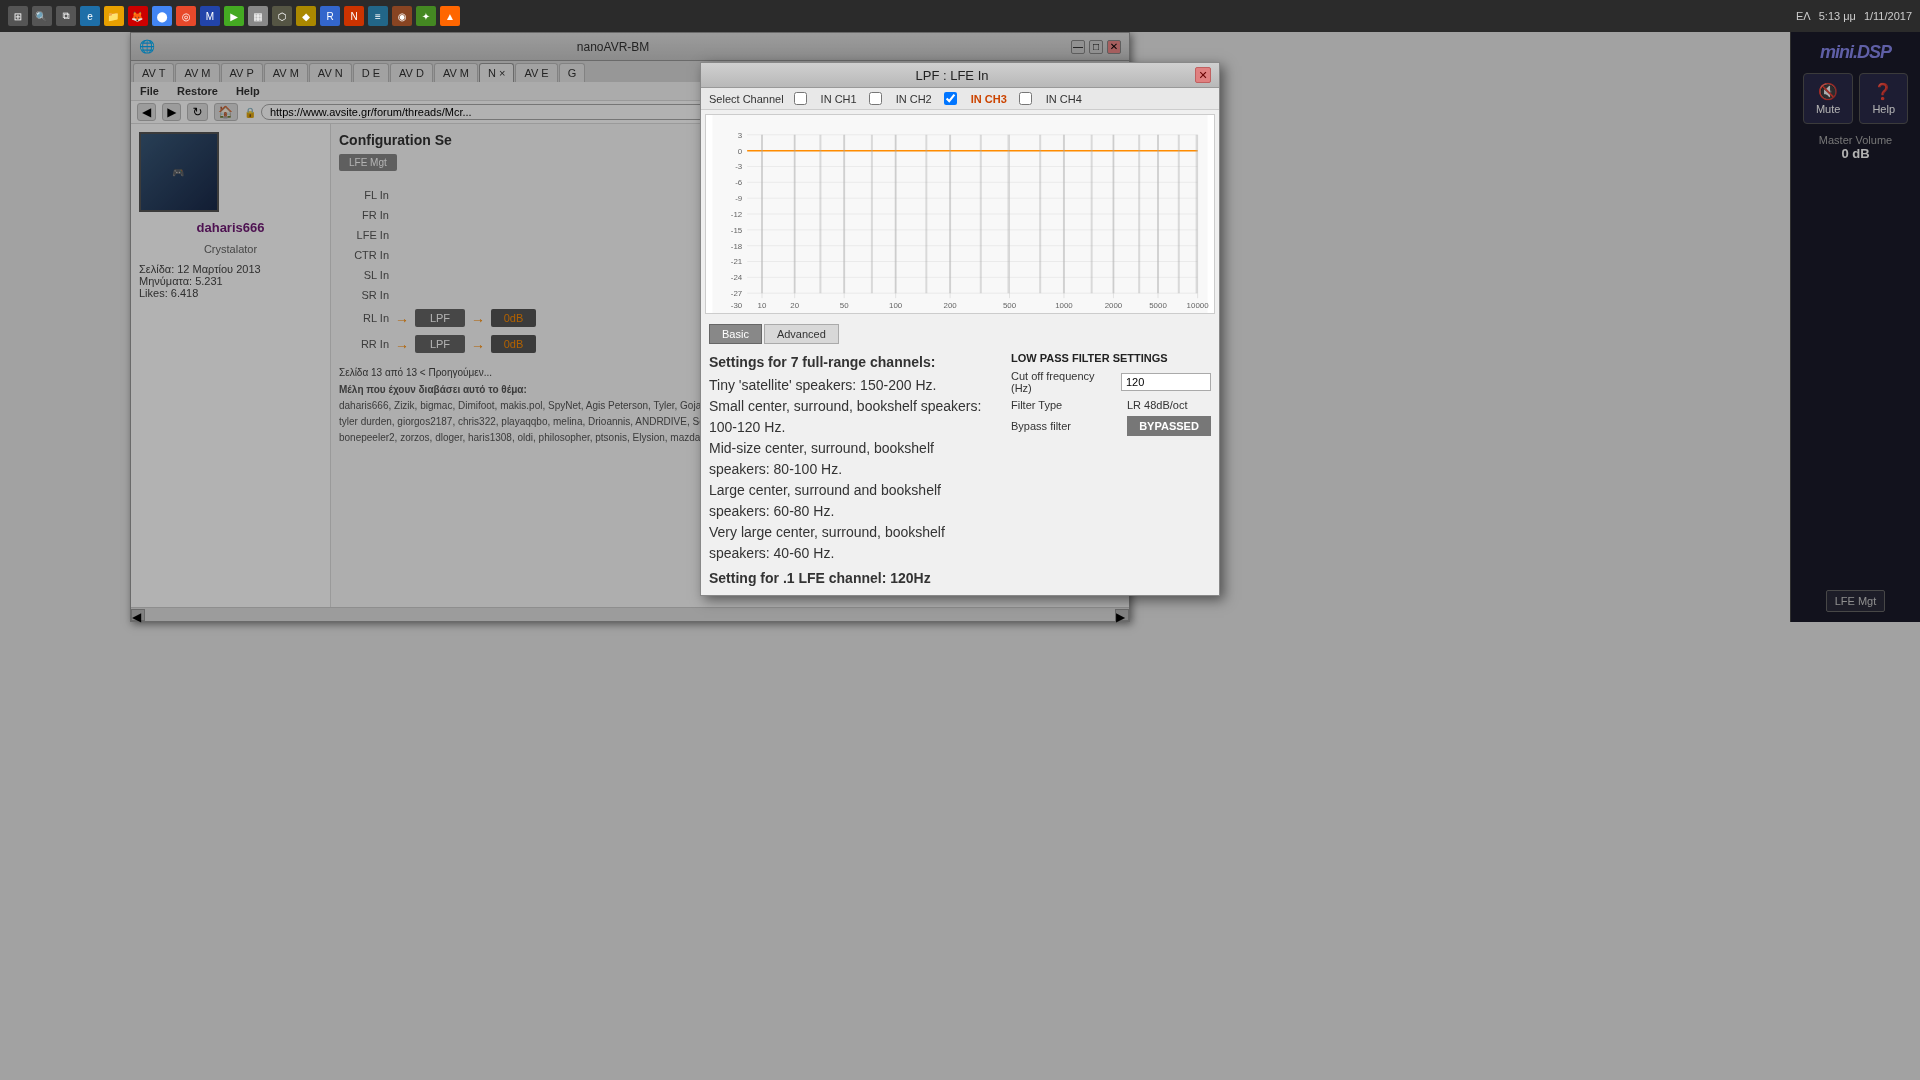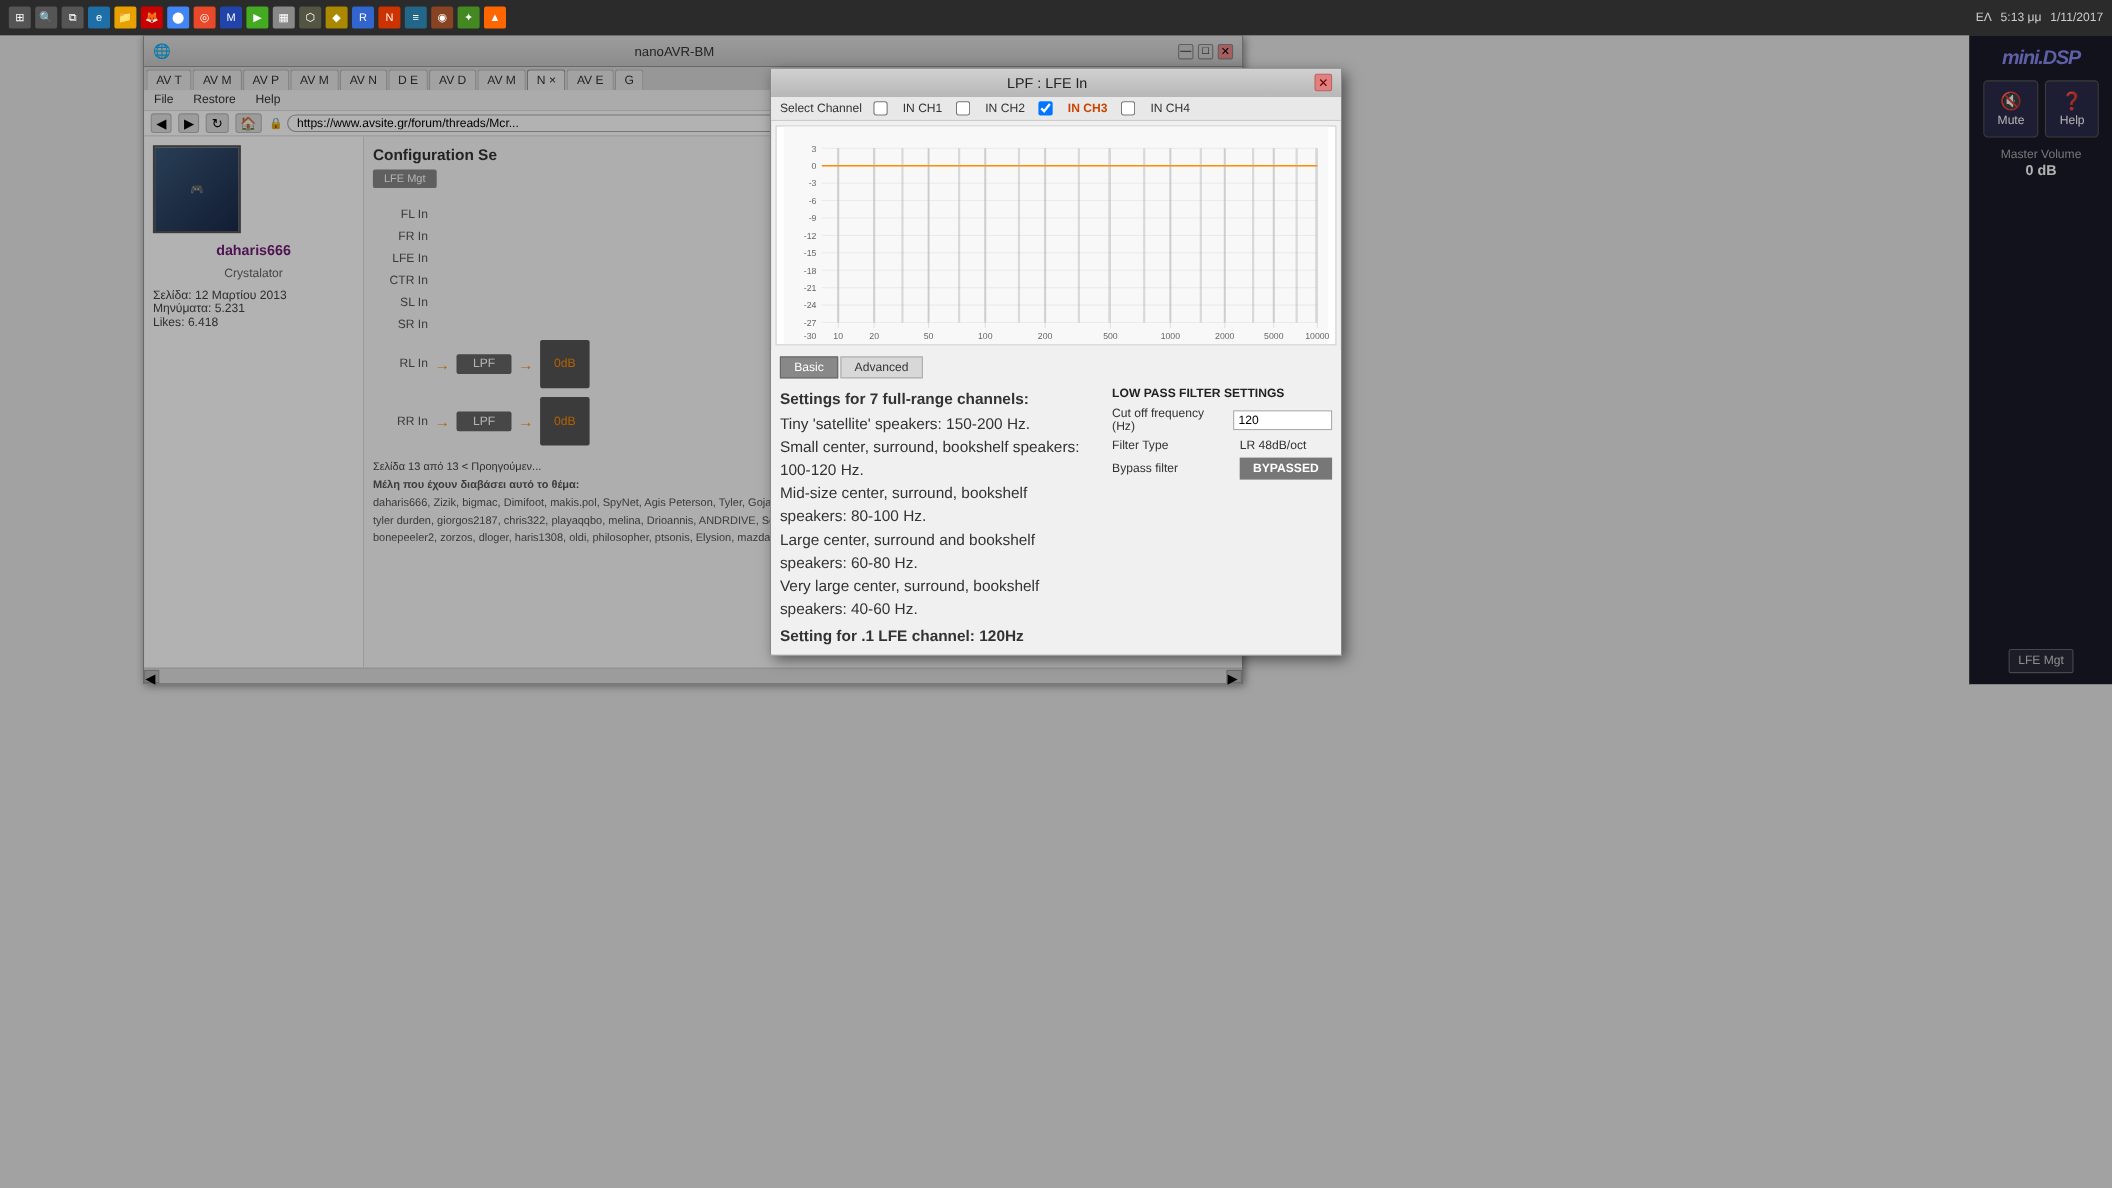--- a/index.html
+++ b/index.html
@@ -87,21 +87,21 @@
     .browser-menu-bar {
       display: flex;
       align-items: center;
       background: #f5f5f5;
       border-bottom: 1px solid #ddd;
       padding: 2px 6px;
       gap: 12px;
       font-size: 11px;
       color: #333;
     }
-    .browser-menu-item { cursor: pointer; padding: 1px 3px; }
+    .browser-menu-item { cursor: pointer; padding: 1px 3px; font-weight: bold; }
     .browser-content {
       display: flex;
       flex: 1;
       overflow: hidden;
     }
     .browser-sidebar {
       width: 200px;
       background: #fff;
       border-right: 1px solid #ddd;
       padding: 8px;
@@ -171,21 +171,21 @@
       font-size: 11px;
       cursor: pointer;
       border-radius: 2px;
       min-width: 50px;
       text-align: center;
     }
     .db-button {
       background: #555;
       color: #ff8c00;
       border: none;
-      padding: 16px 10px;
+      padding: 3px 10px;
       font-size: 11px;
       cursor: pointer;
       border-radius: 2px;
       min-width: 45px;
       text-align: center;
     }
 
     
     .minidsp-panel {
       position: absolute;

